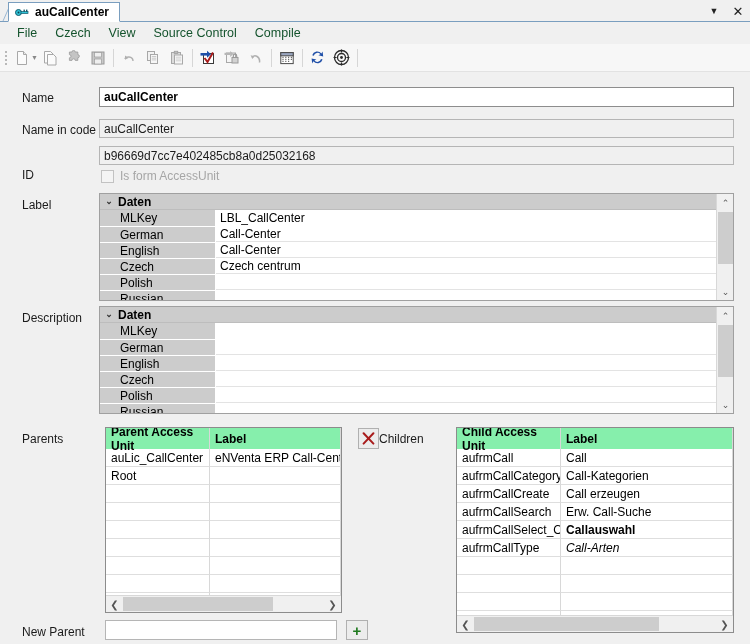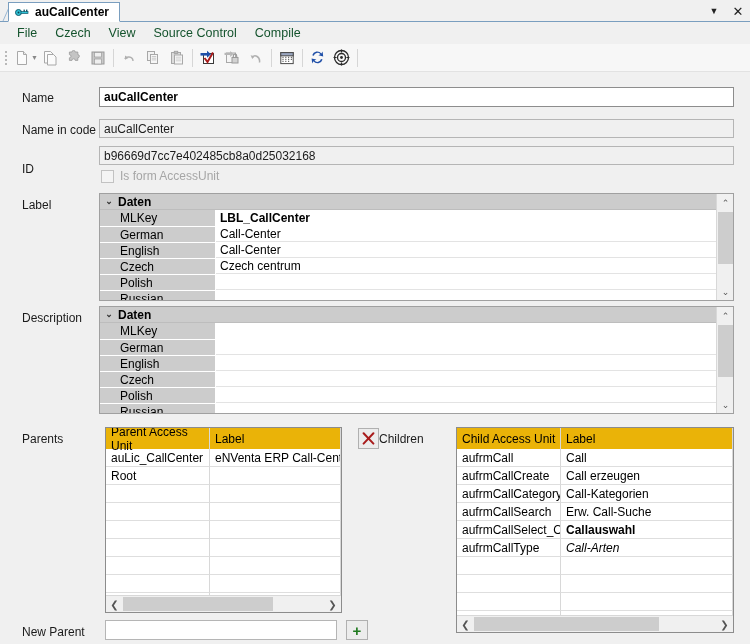--- a/index.html
+++ b/index.html
@@ -123,21 +123,21 @@
     display: flex; align-items: center; padding-left: 20px;
     font-size: 12px;
     border-right: 1px solid #ffffff;
   }
   .pg-row.sep .pg-name { border-top: 1px solid #ffffff; }
   .pg-val {
     flex: 1; background: #ffffff; display: flex; align-items: center;
     padding-left: 4px; font-size: 12px; color: #000;
     border-bottom: 1px solid #e3e3e3;
   }
-  .pg-row.keyrow .pg-val { font-weight: bold; border-bottom: none; }
+  .pg-row.keyrow .pg-val { font-weight: normal; border-bottom: none; }
   .pg-row.keyrow .pg-name { border-top: none; }
 
   
   .vsb {
     position: absolute; right: 0; top: 0; width: 17px; bottom: 0;
     background: #f0f0f0; border-left: 1px solid #d8d8d8;
   }
   .vsb-arrow {
     position: absolute; left: 0; width: 17px; height: 17px;
     display: flex; align-items: center; justify-content: center;
@@ -153,21 +153,22 @@
   .dgrid {
     position: absolute;
     border: 1px solid #8c8c8c;
     background: #ffffff;
     overflow: hidden;
   }
   .dg-head { display: flex; height: 21px; background: #ffffff; }
   .dg-hcell {
     font-size: 12px; color: #000; display: flex; align-items: center;
     padding-left: 5px; border-right: 1px solid #d8d8d8;
-    background: #eab308;
+    background: #86efac;
+    font-weight: bold;
   }
   .dg-row { display: flex; height: 18px; }
   .dg-cell {
     font-size: 12px; color: #000; display: flex; align-items: center;
     padding-left: 5px; border-right: 1px solid #d8d8d8;
     border-bottom: 1px solid #dedede;
     overflow: hidden; white-space: nowrap;
   }
   .dg-row.empty .dg-cell { color: transparent; }
   .hsb {
@@ -354,21 +355,21 @@
 
     <div class="tsep"></div>
   </div>
 
   <div class="field-label" style="left:22px; top:91px;">Name</div>
   <div class="tbox focused" style="left:99px; top:87px; width:635px; height:20px;">auCallCenter</div>
 
   <div class="field-label" style="left:22px; top:123px;">Name in code</div>
   <div class="tbox readonly" style="left:99px; top:119px; width:635px; height:19px;">auCallCenter</div>
 
-  <div class="field-label" style="left:22px; top:162px;">ID</div>
+  <div class="field-label" style="left:22px; top:168px;">ID</div>
   <div class="tbox readonly" style="left:99px; top:146px; width:635px; height:19px;">b96669d7cc7e402485cb8a0d25032168</div>
 
   <div class="chk-row" style="left:101px; top:169px;">
     <span class="chk-box"></span>
     <span class="chk-label">Is form AccessUnit</span>
   </div>
 
   <div class="field-label" style="left:22px; top:198px;">Label</div>
   <div class="pgrid" style="left:99px; top:193px; width:635px; height:108px;">
     <div class="pgrid-inner">
@@ -514,26 +515,26 @@
   <div class="dgrid" style="left:456px; top:427px; width:278px; height:206px;">
     <div class="dg-head">
       <div class="dg-hcell" style="width:104px;">Child Access Unit</div>
       <div class="dg-hcell" style="width:172px;">Label</div>
     </div>
     <div class="dg-row">
       <div class="dg-cell" style="width:104px;">aufrmCall</div>
       <div class="dg-cell" style="width:172px;">Call</div>
     </div>
     <div class="dg-row">
+      <div class="dg-cell" style="width:104px;">aufrmCallCategory</div>
+      <div class="dg-cell" style="width:172px;">Call-Kategorien</div>
+    </div>
+    <div class="dg-row">
       <div class="dg-cell" style="width:104px;">aufrmCallCreate</div>
       <div class="dg-cell" style="width:172px;">Call erzeugen</div>
-    </div>
-    <div class="dg-row">
-      <div class="dg-cell" style="width:104px;">aufrmCallCategory</div>
-      <div class="dg-cell" style="width:172px;">Call-Kategorien</div>
     </div>
     <div class="dg-row">
       <div class="dg-cell" style="width:104px;">aufrmCallSearch</div>
       <div class="dg-cell" style="width:172px;">Erw. Call-Suche</div>
     </div>
     <div class="dg-row">
       <div class="dg-cell" style="width:104px;">aufrmCallSelect_Old</div>
       <div class="dg-cell" style="width:172px;font-weight:bold;">Callauswahl</div>
     </div>
     <div class="dg-row">

